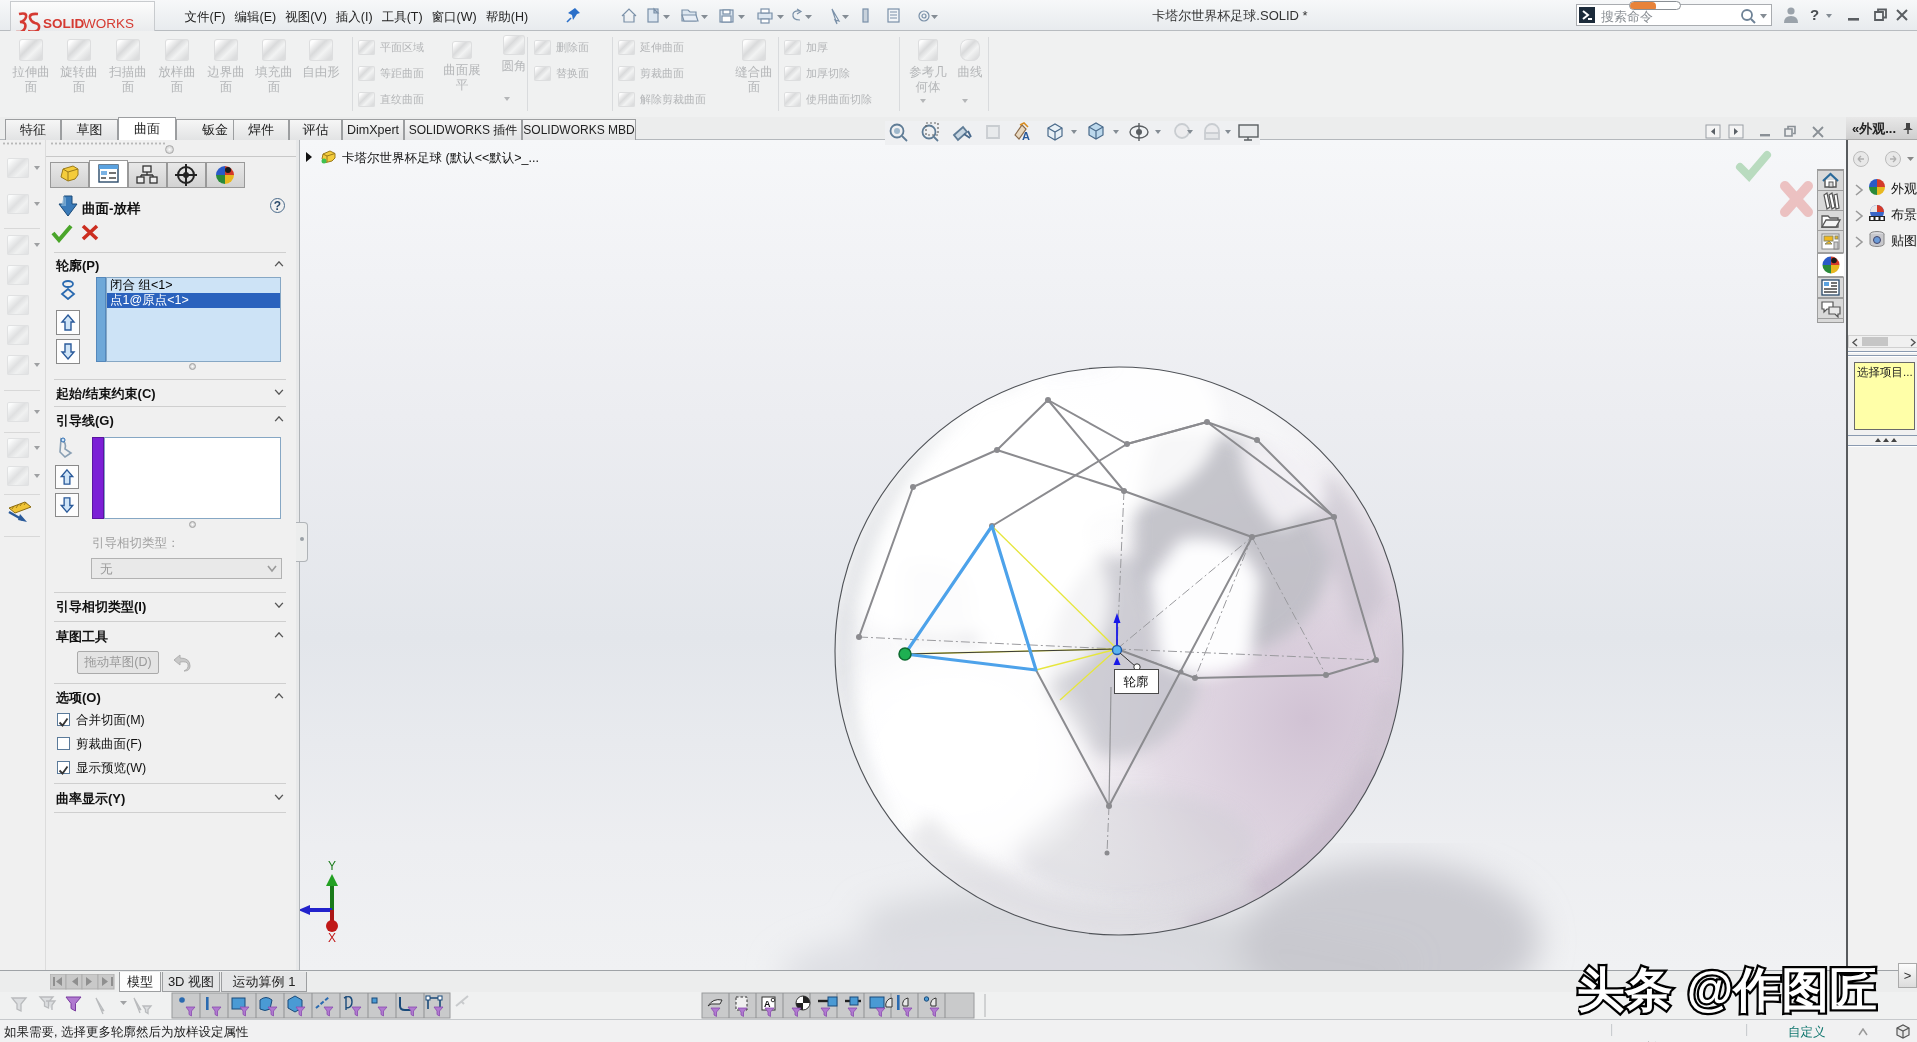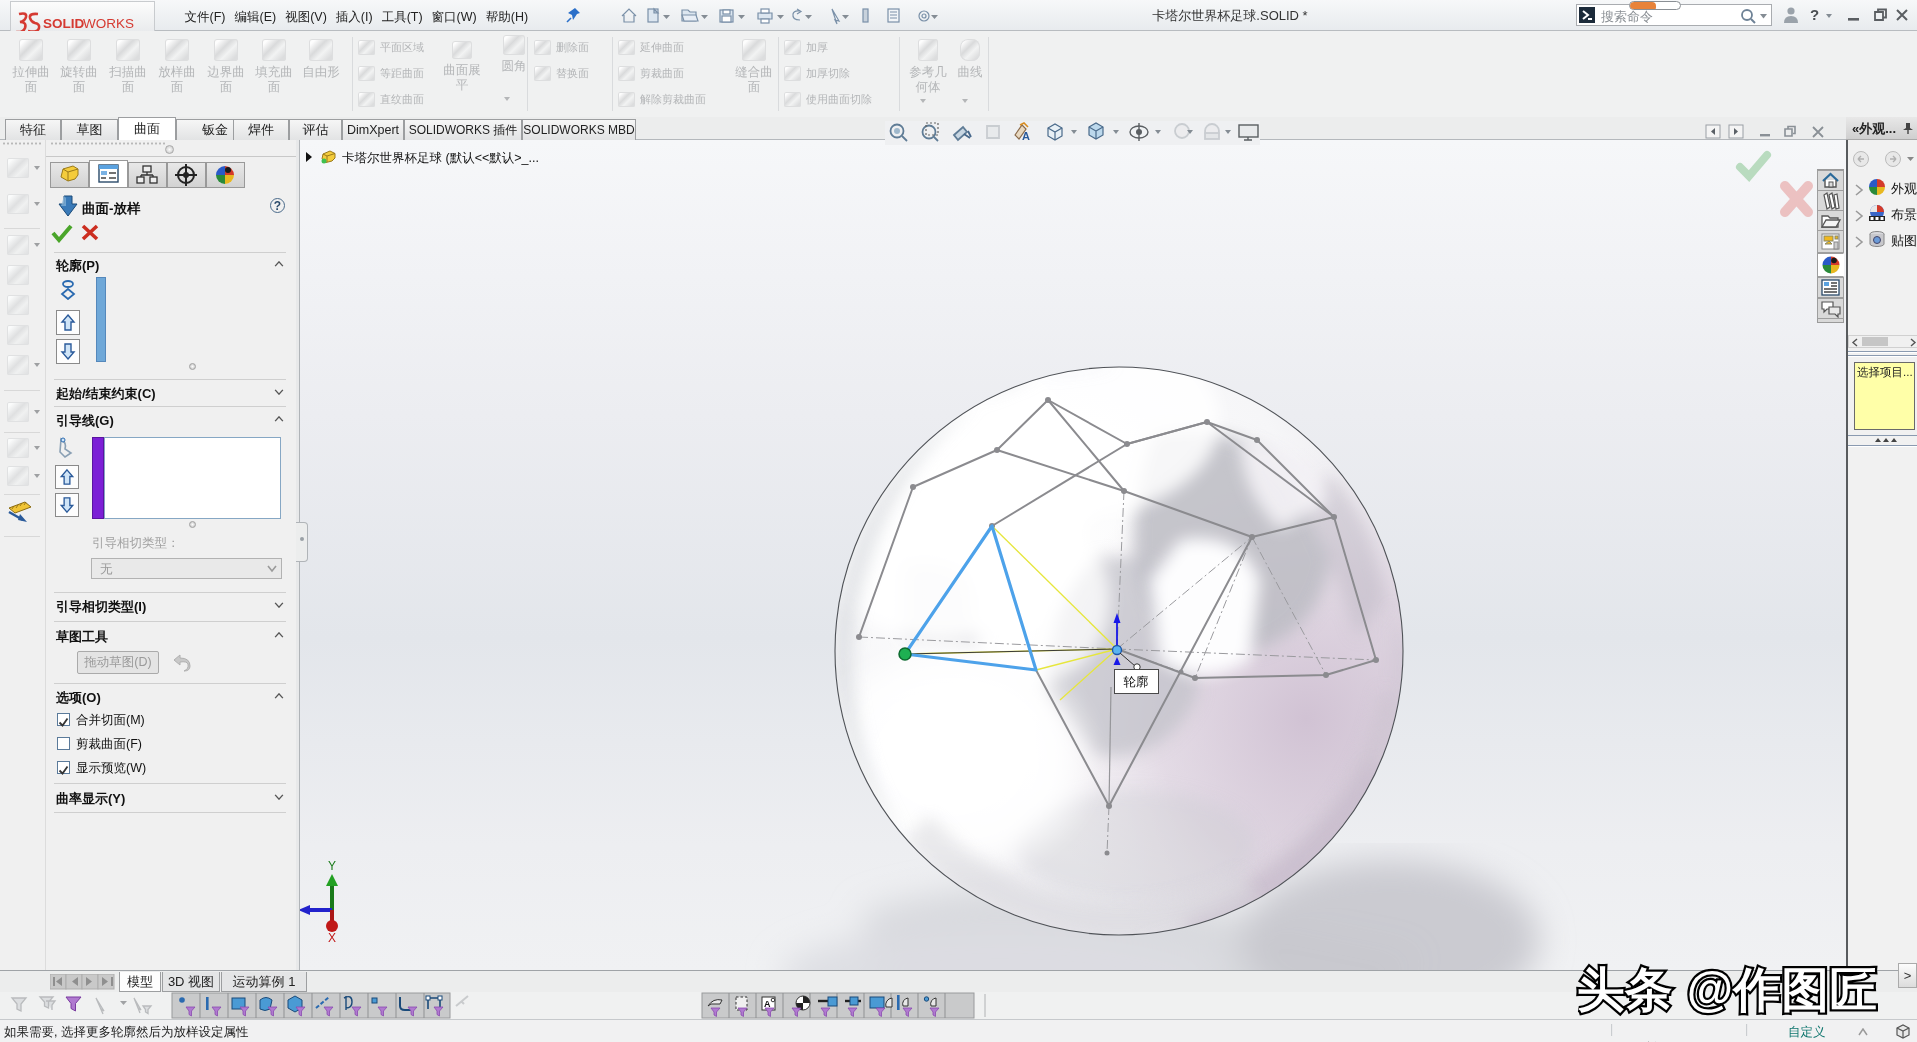--- a/index.html
+++ b/index.html
@@ -352,20 +352,24 @@
 
   <div class="sechead" style="top:117px;">轮廓<span style="font-weight:bold;">(P)</span></div>
   <svg class="chev" style="left:228px;top:121px;" width="11" height="7" viewBox="0 0 11 7">
       <path d="M1 6 L5.5 1 L10 6" fill="none" stroke="#555" stroke-width="1.6"></path>
     </svg>
   <svg class="abs" style="left:13px;top:140px;" width="18" height="20" viewBox="0 0 18 20">
       <ellipse cx="9" cy="4" rx="5" ry="3" fill="none" stroke="#2a6ab0" stroke-width="1.8"></ellipse>
       <path d="M9 9 L15 14 L9 19 L3 14 Z" fill="none" stroke="#2a6ab0" stroke-width="1.8"></path>
     </svg>
   <div class="abs" style="left:50px;top:137px;width:10px;height:85px;background:#6fa8d8;border:1px solid #5588bb;"></div>
+  <div class="abs" style="left:60px;top:137px;width:175px;height:85px;background:#cde3f6;border:1px solid #86a7c4;font-size:12.5px;color:#000;">
+    <div style="padding:0 3px;height:15px;line-height:15px;">闭合 组&lt;1&gt;</div>
+    <div style="padding:0 3px;height:15px;line-height:15px;background:#2a62bd;color:#fff;">点1@原点&lt;1&gt;</div>
+  </div>
   <div class="abs" style="left:10px;top:170px;width:24px;height:25px;background:#fdfdfd;border:1px solid #8a8a8a;"><svg width="22" height="23" viewBox="0 0 22 23">
         <path d="M11 4 L17 11 L14 11 L14 19 L8 19 L8 11 L5 11 Z" fill="#cfe4f7" stroke="#2a5a9a" stroke-width="1.4"></path>
       </svg></div>
   <div class="abs" style="left:10px;top:199px;width:24px;height:25px;background:#fdfdfd;border:1px solid #8a8a8a;"><svg width="22" height="23" viewBox="0 0 22 23">
         <path d="M11 19 L17 12 L14 12 L14 4 L8 4 L8 12 L5 12 Z" fill="#cfe4f7" stroke="#2a5a9a" stroke-width="1.4"></path>
       </svg></div>
   <div class="abs" style="left:143px;top:223px;width:7px;height:7px;border-radius:50%;background:radial-gradient(#fdfdfd,#bdbdbd);border:1px solid #a0a0a0;"></div>
   <div class="sep" style="top:239px;"></div>
 
   <div class="sechead" style="top:245px;">起始/结束约束(C)</div>

